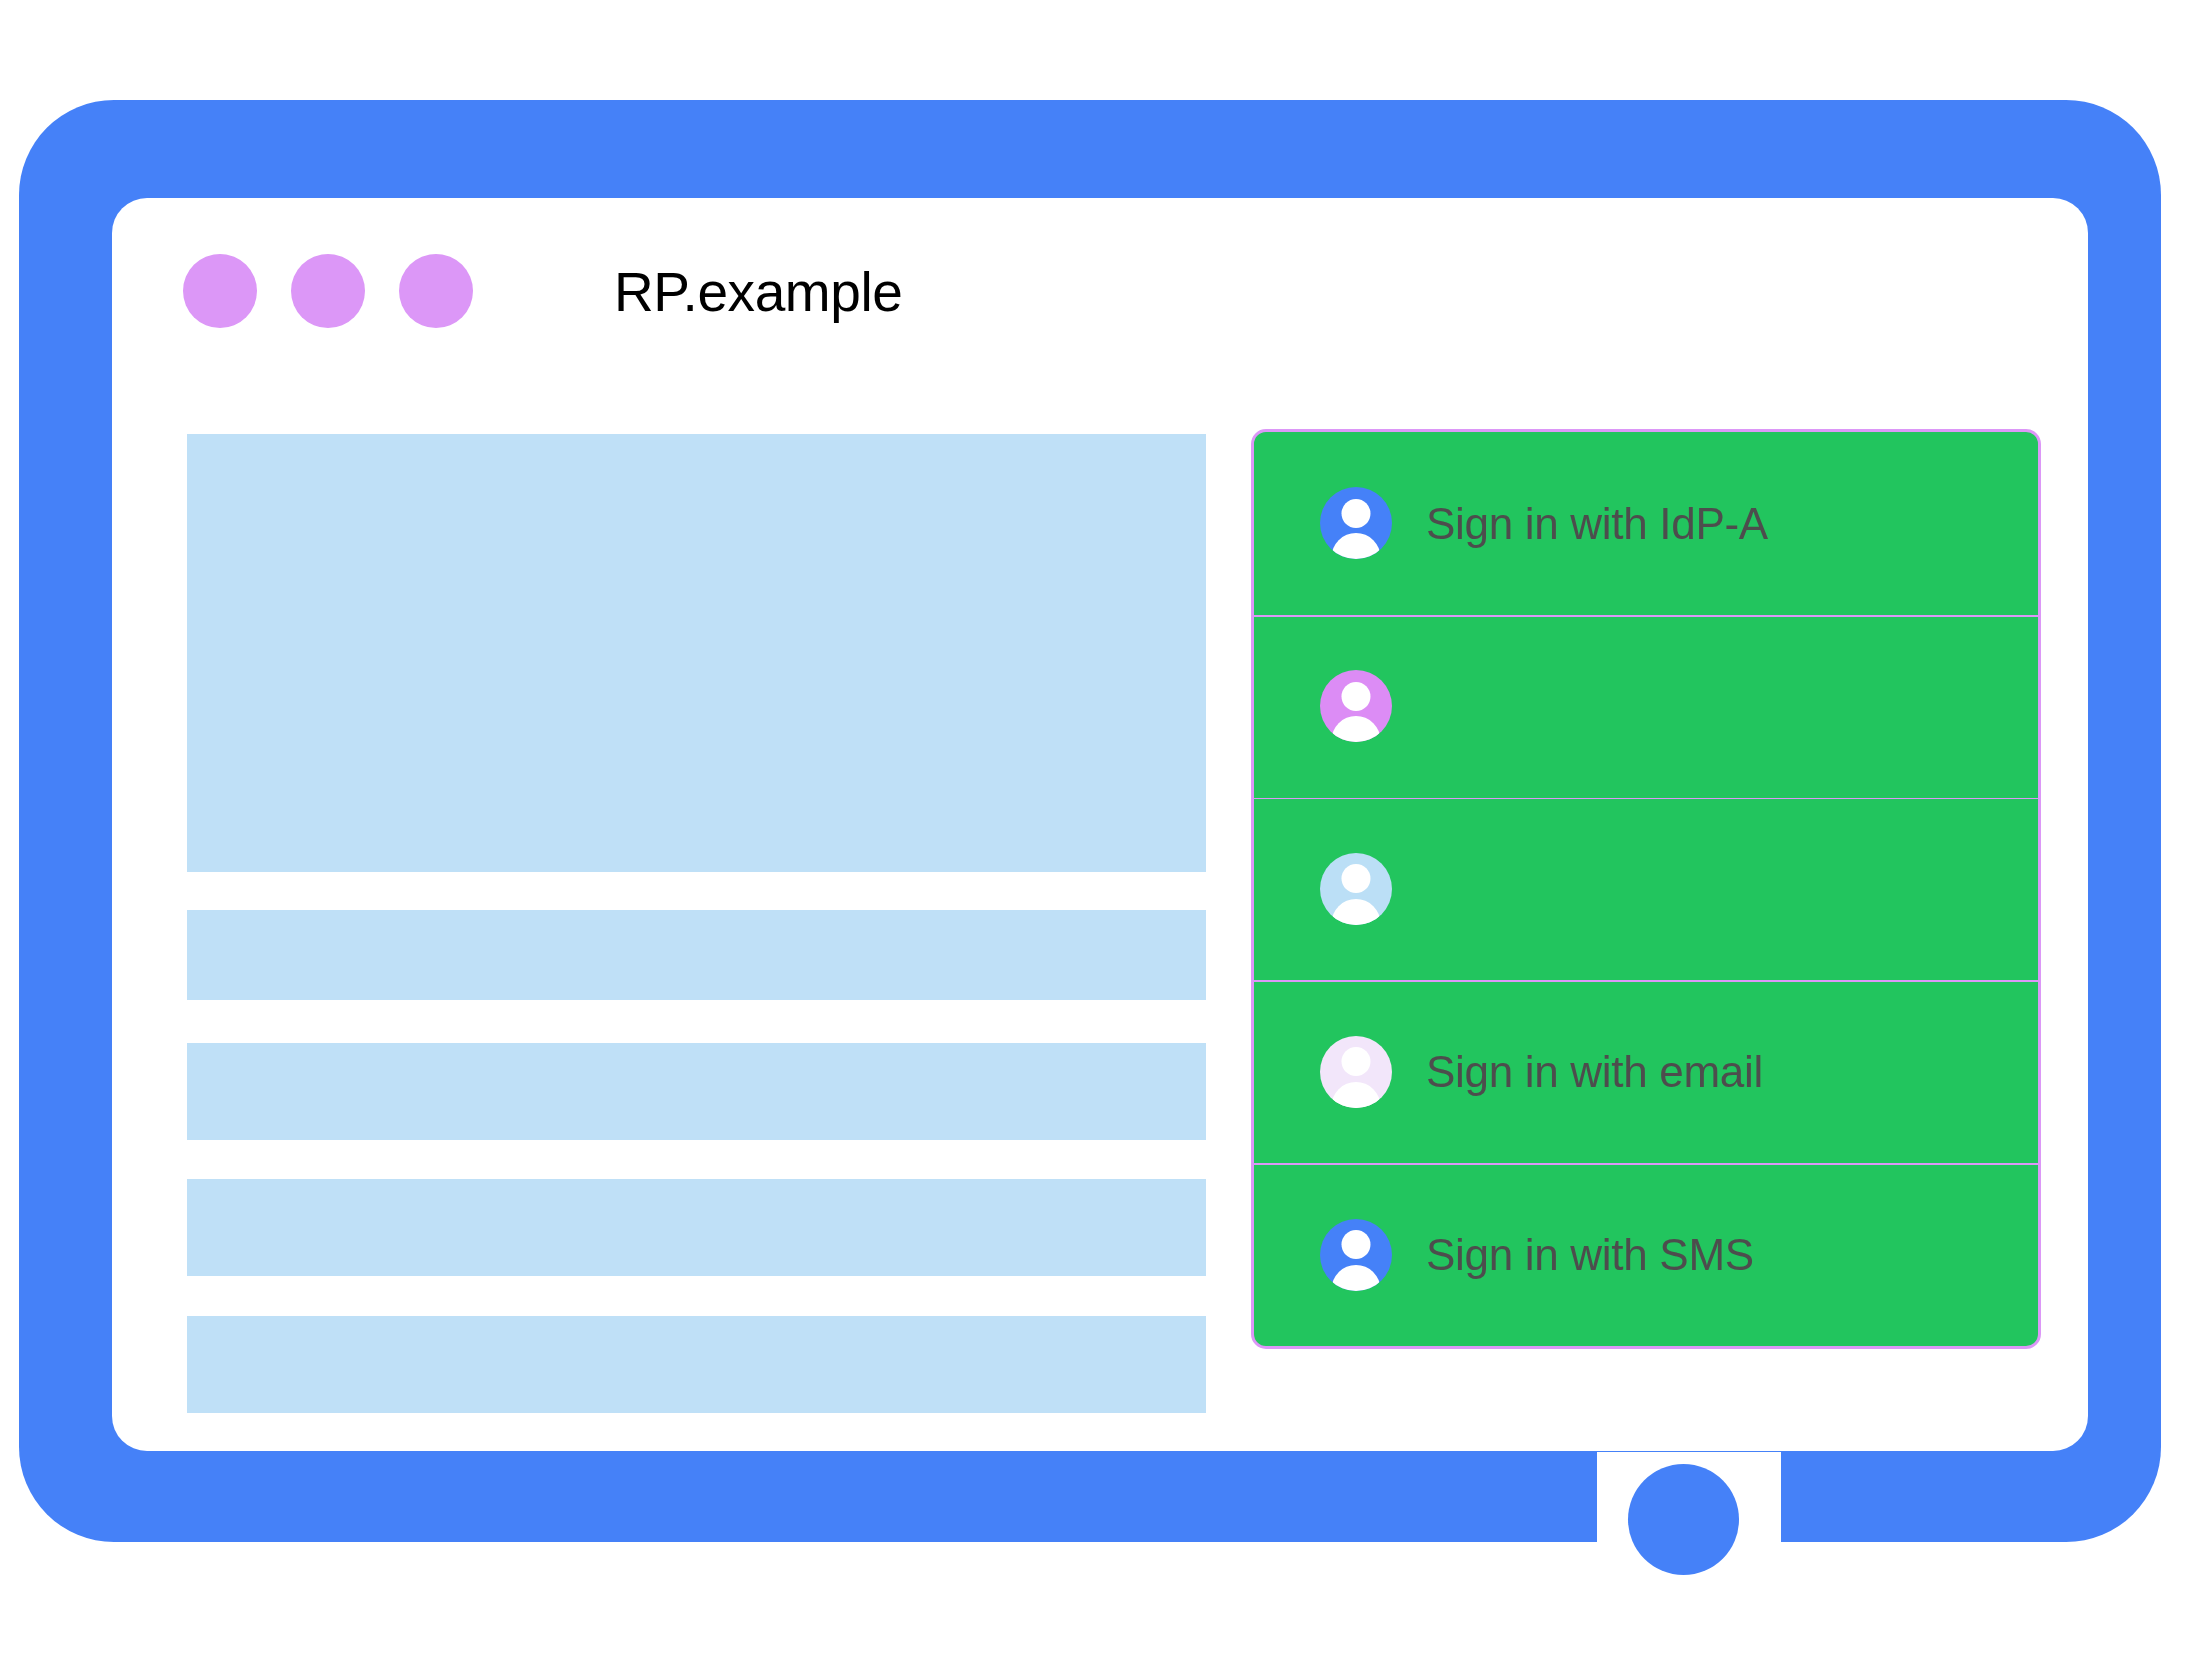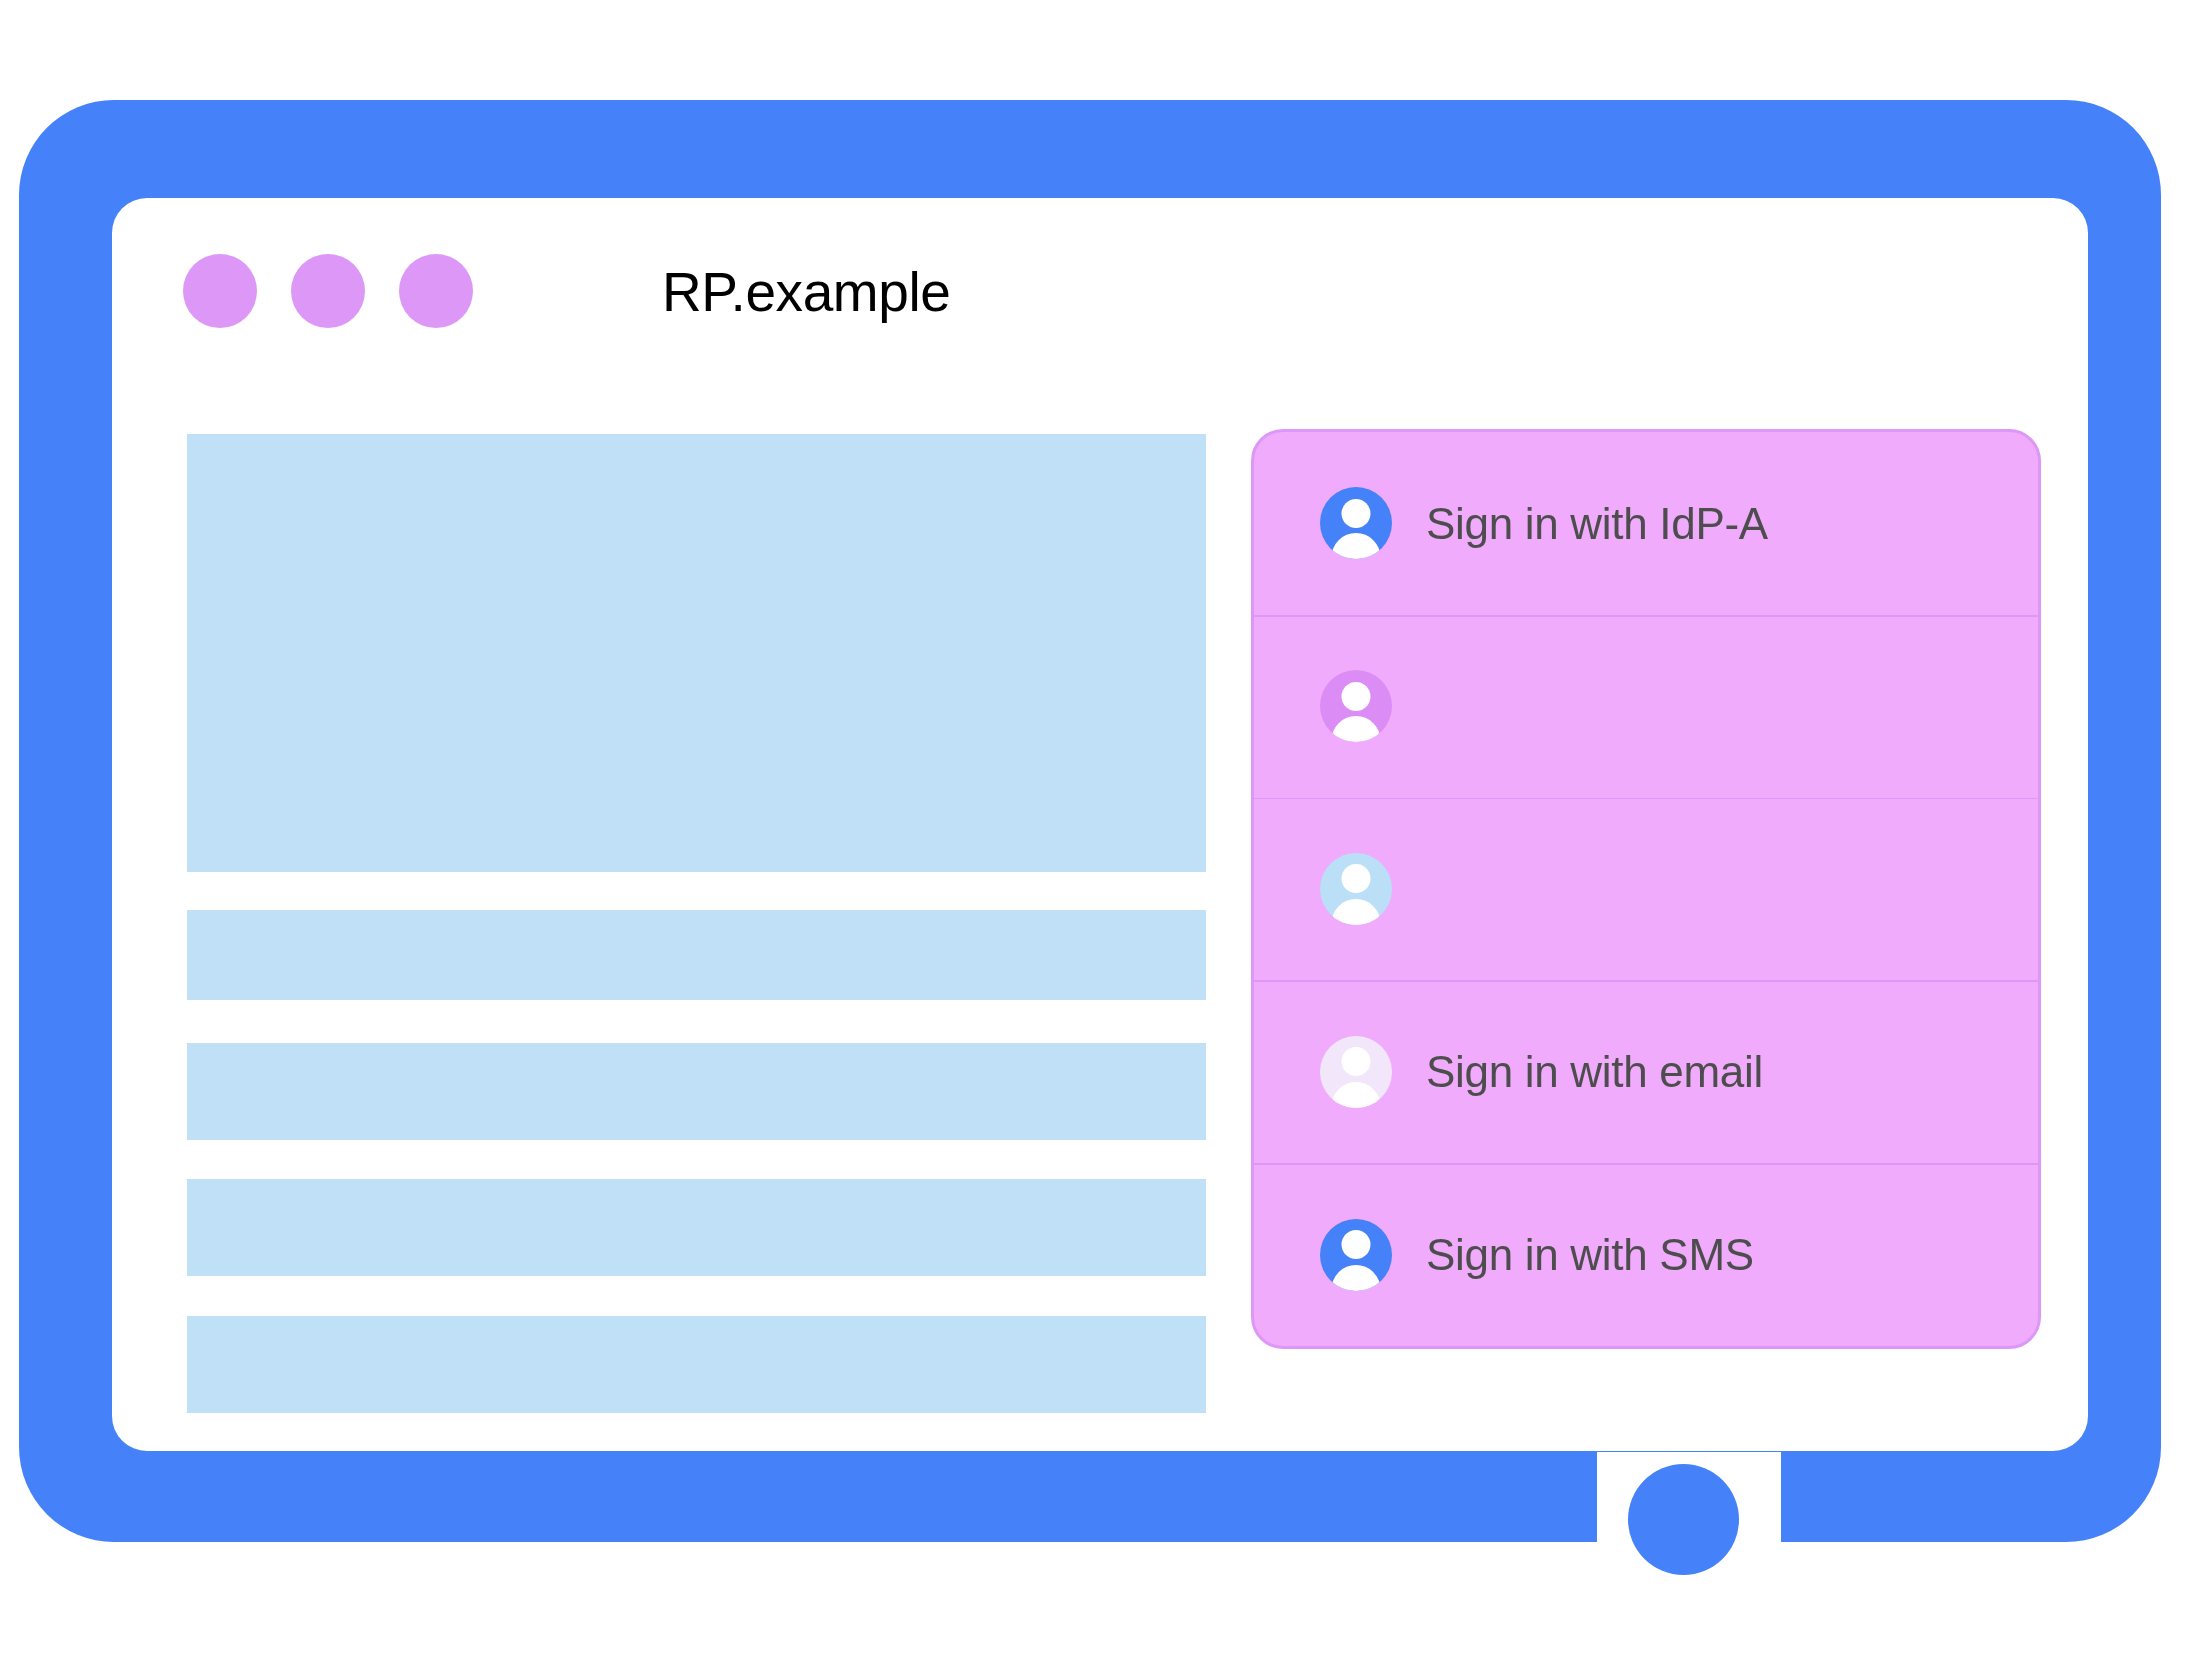--- a/index.html
+++ b/index.html
@@ -80,21 +80,21 @@
     gap: 34px;
   }
   .dot {
     width: 74px;
     height: 74px;
     border-radius: 50%;
     background: #dc97f7;
   }
   .site-title {
     position: absolute;
-    left: 550px;
+    left: 502px;
     top: 62px;
     font-size: 55px;
     line-height: 64px;
     color: #000000;
     letter-spacing: -0.4px;
     white-space: nowrap;
   }
 
   
   .content-col {
@@ -109,22 +109,22 @@
   }
 
   
   .chooser {
     position: absolute;
     left: 1139px;
     top: 231px;
     width: 790px;
     height: 920px;
     border: 3.5px solid #dc97f7;
-    border-radius: 32px;
-    background: #f0abfc;
+    border-radius: 15px;
+    background: #22c55e;
     box-sizing: border-box;
     overflow: hidden;
   }
   .chooser-list {
     display: flex;
     flex-direction: column;
     height: 100%;
   }
   .account-row {
     position: relative;

